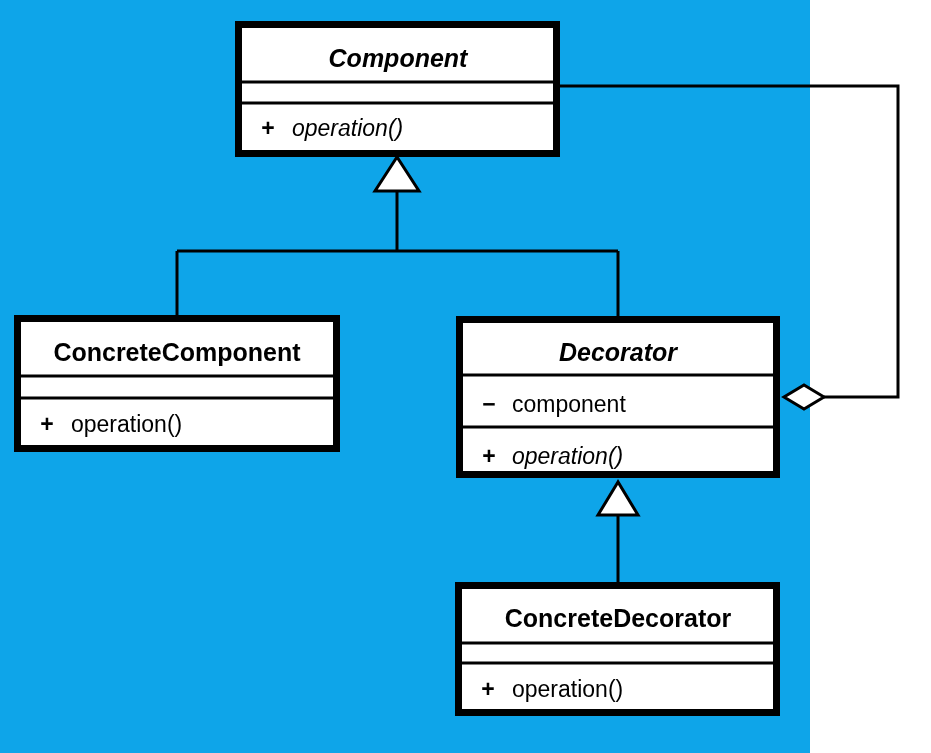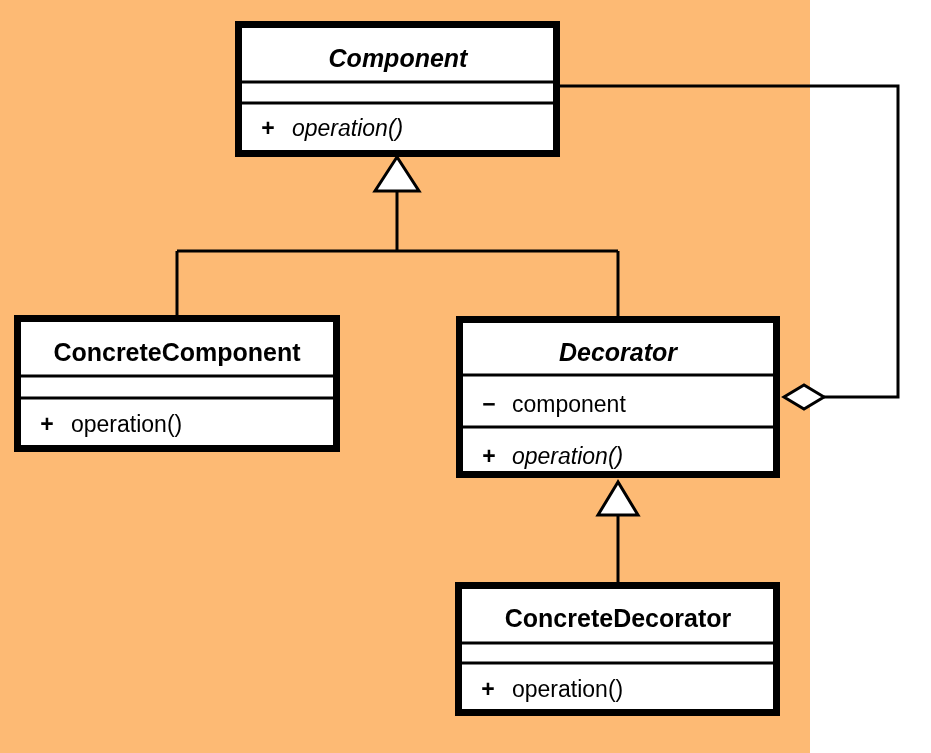--- a/index.html
+++ b/index.html
@@ -10,21 +10,21 @@
   body {
     width: 931px;
     height: 753px;
     font-family: "Liberation Sans", sans-serif;
     overflow: hidden;
   }
   #diagram-root {
     position: relative;
     width: 810px;
     height: 753px;
-    background: #fdba74;
+    background: #0ea5e9;
   }
   svg.uml-canvas {
     position: absolute;
     top: 0;
     left: 0;
     width: 931px;
     height: 753px;
     display: block;
   }
   .cls-box {

